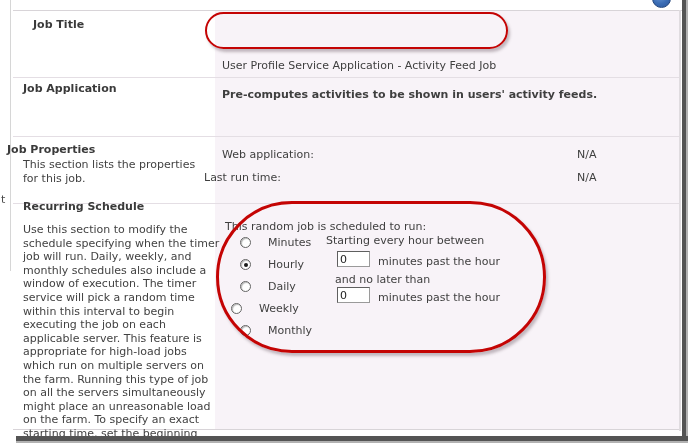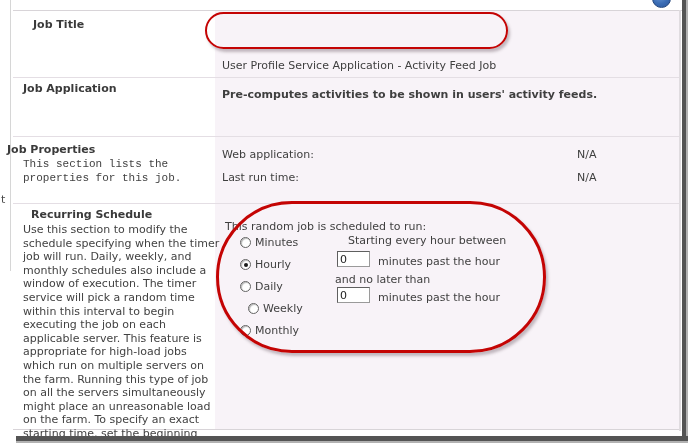--- a/index.html
+++ b/index.html
@@ -33,21 +33,21 @@
   .blue-circle{left:652px;top:-11px;width:17px;height:17px;border-radius:50%;
     background:radial-gradient(circle at 40% 30%, #6d9bd8 0%, #3a6cb4 55%, #2a559b 100%);
     border:1px solid #24477e;}
 
   
   .sec-label{font-weight:bold;color:#3a3a3a;}
   .sec-help{color:#424242;line-height:13.6px;}
   .val{color:#3f3f3f;}
 
   
-  .radio-row{display:flex;align-items:center;gap:4px;height:13px;}
+  .radio-row{display:flex;align-items:center;gap:17px;height:13px;}
   .radio{width:11px;height:11px;box-sizing:border-box;border-radius:50%;background:#fff;
     border:1px solid #646464;position:relative;flex:0 0 auto;
     box-shadow:inset 1px 1px 1px rgba(0,0,0,.28);}
   .radio.checked::after{content:"";position:absolute;left:2.5px;top:2.5px;width:4px;height:4px;
     border-radius:50%;background:#1a1a1a;}
   .tb{box-sizing:border-box;width:33px;height:16px;padding:0 2px;
     font-family:"DejaVu Sans","Liberation Sans",sans-serif;font-size:11px;color:#222;
     background:#fff;border:1px solid #9a9a9a;border-top-color:#5f5f5f;border-left-color:#5f5f5f;}
 
   
@@ -70,53 +70,53 @@
 <div class="abs bottom-line"></div>
 <div class="abs table-edge-right"></div>
 
 <div class="abs sec-label" style="left:23px;top:18px;margin-left:10px;">Job Title</div>
 <div class="abs val" style="left:222px;top:19px;margin-top:40px;">User Profile Service Application - Activity Feed Job</div>
 
 <div class="abs sec-label" style="left:23px;top:82px;">Job Application</div>
 <div class="abs val" style="left:222px;top:88px;font-weight:bold;">Pre-computes activities to be shown in users' activity feeds.</div>
 
 <div class="abs sec-label" style="left:7px;top:143px;">Job Properties</div>
-<div class="abs sec-help" style="left:23px;top:158px;width:188px;font-family:Liberation Mono, monospace;">This section lists the properties for this job.</div>
+<div class="abs sec-help" style="left:23px;top:158px;width:188px;">This section lists the properties for this job.</div>
 <div class="abs val" style="left:222px;top:148px;">Web application:</div>
 <div class="abs val" style="left:577px;top:148px;">N/A</div>
-<div class="abs val" style="left:222px;top:171px;">Last run time:</div>
+<div class="abs val" style="left:204px;top:171px;">Last run time:</div>
 <div class="abs val" style="left:577px;top:171px;">N/A</div>
 
-<div class="abs sec-label" style="left:23px;top:208px;margin-left:8px;">Recurring Schedule</div>
+<div class="abs sec-label" style="left:23px;top:200px;">Recurring Schedule</div>
 <div class="abs sec-help" style="left:23px;top:223px;width:197px;">Use this section to modify the schedule specifying when the timer job will run. Daily, weekly, and monthly schedules also include a window of execution. The timer service will pick a random time within this interval to begin executing the job on each applicable server. This feature is appropriate for high-load jobs which run on multiple servers on the farm. Running this type of job on all the servers simultaneously might place an unreasonable load on the farm. To specify an exact starting time, set the beginning and ending times of the interval to the same value.</div>
 
 <div class="abs val" style="left:225px;top:220px;">This random job is scheduled to run:</div>
 
 <div class="abs radio-row" style="left:240px;top:236px;">
   <span class="radio"></span>
   <span>Minutes</span>
 </div>
 <div class="abs radio-row" style="left:240px;top:258px;">
   <span class="radio checked"></span>
   <span>Hourly</span>
 </div>
 <div class="abs radio-row" style="left:240px;top:280px;">
   <span class="radio"></span>
   <span>Daily</span>
 </div>
-<div class="abs radio-row" style="left:248px;top:302px;">
+<div class="abs radio-row" style="left:231px;top:302px;">
   <span class="radio"></span>
   <span>Weekly</span>
 </div>
 <div class="abs radio-row" style="left:240px;top:324px;">
   <span class="radio"></span>
   <span>Monthly</span>
 </div>
 
-<div class="abs val" style="left:348px;top:234px;">Starting every hour between</div>
+<div class="abs val" style="left:326px;top:234px;">Starting every hour between</div>
 <input class="abs tb" style="left: 337px; top: 251px;" value="0">
 <div class="abs val" style="left:378px;top:255px;">minutes past the hour</div>
 <div class="abs val" style="left:335px;top:273px;">and no later than</div>
 <input class="abs tb" style="left: 337px; top: 287px;" value="0">
 <div class="abs val" style="left:378px;top:291px;">minutes past the hour</div>
 
 <div class="abs oval oval1"></div>
 <div class="abs oval oval2"></div>
 
 <div class="abs blue-circle"></div>

